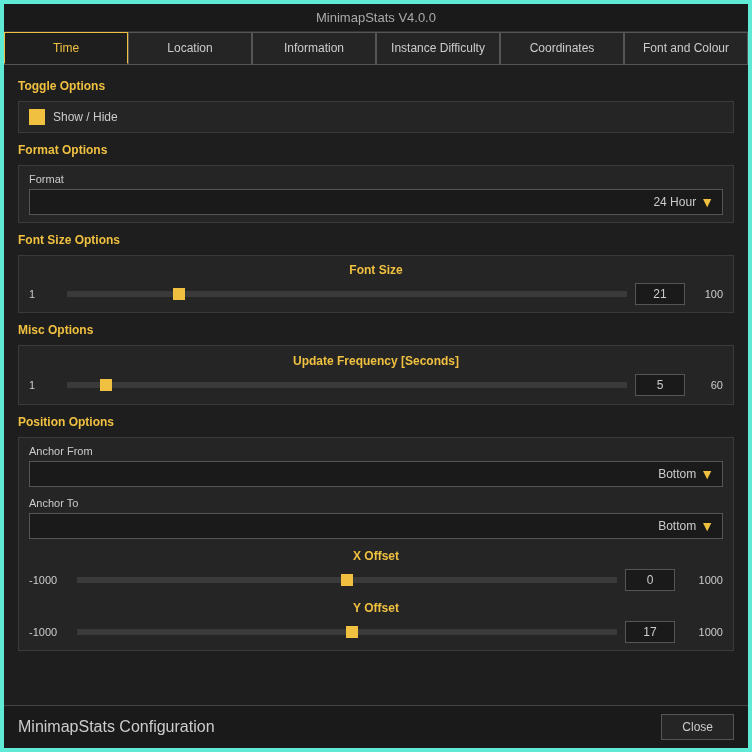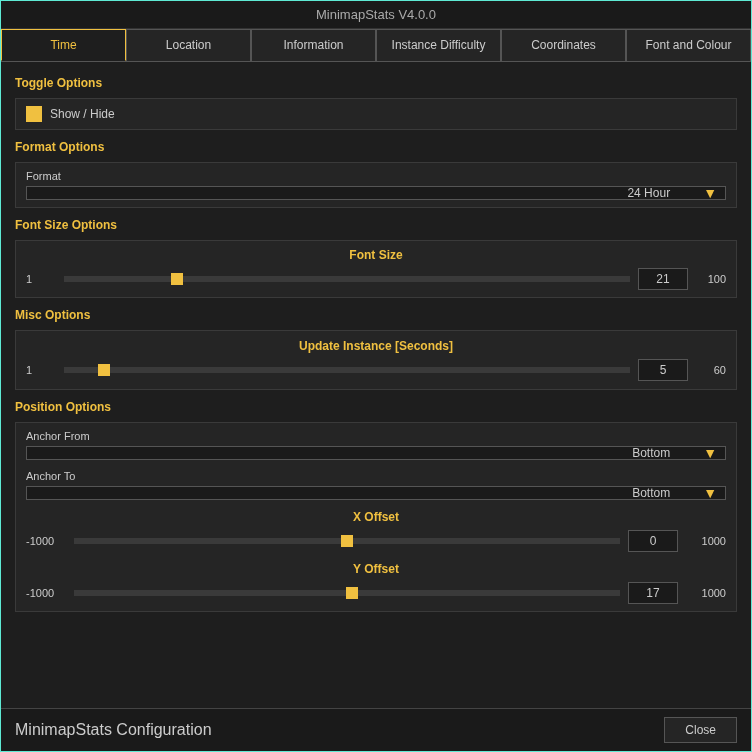--- a/index.html
+++ b/index.html
@@ -9,21 +9,21 @@
       font-size: 12px;
       color: #ccc;
       width: 752px;
       height: 752px;
       overflow: hidden;
     }
     .app-window {
       width: 752px;
       height: 752px;
       background: #1e1e1e;
-      border: 1px solid #5eead4;
+      border: 4px solid #5eead4;
       display: flex;
       flex-direction: column;
     }
     .title-bar {
       background: #1a1a1a;
       text-align: center;
       padding: 6px;
       color: #aaa;
       font-size: 13px;
       border-bottom: 1px solid #333;
@@ -92,22 +92,21 @@
     .dropdown {
       background: #1a1a1a;
       border: 1px solid #555;
       color: #ccc;
       padding: 3px 8px;
       width: 100%;
       display: flex;
       align-items: center;
       justify-content: flex-end;
       cursor: pointer;
-      height: 14px;
-      gap: 29px;
+      height: 26px;
     }
     .dropdown-value {
       color: #ccc;
       font-size: 12px;
       flex: 1;
       text-align: right;
       padding-right: 4px;
     }
     .dropdown-arrow {
       color: #f0c040;
@@ -240,21 +239,21 @@
         <div class="slider-track">
           <div class="slider-thumb" style="left: calc(20% - 6px);"></div>
         </div>
         <input class="slider-value-input" type="text" value="21" style="">
         <span class="slider-max">100</span>
       </div>
     </div>
 
     <div class="section-header">Misc Options</div>
     <div class="misc-section">
-      <div class="slider-section-title">Update Instance [Seconds]</div>
+      <div class="slider-section-title">Update Frequency [Seconds]</div>
       <div class="slider-container">
         <span class="slider-min">1</span>
         <div class="slider-track">
           <div class="slider-thumb" style="left: calc(7% - 6px);"></div>
         </div>
         <input class="slider-value-input" type="text" value="5" style="">
         <span class="slider-max">60</span>
       </div>
     </div>
 

